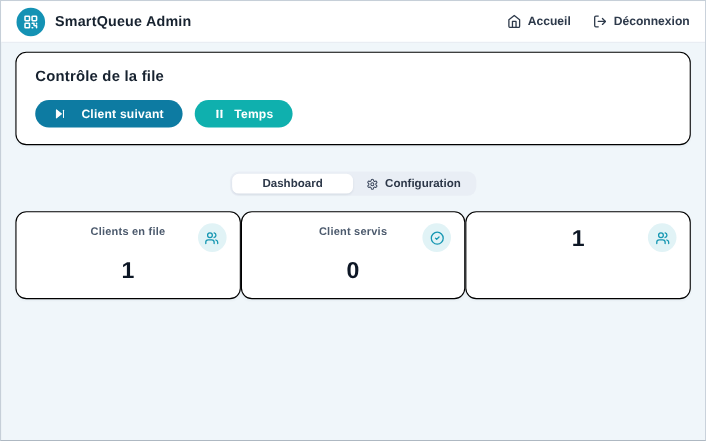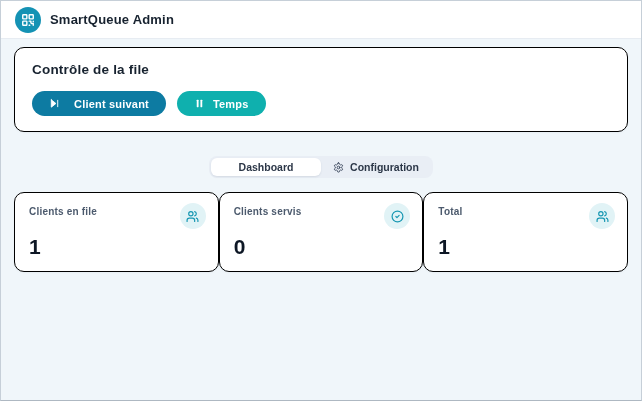--- a/index.html
+++ b/index.html
@@ -107,20 +107,21 @@
     background: #ffffff;
     box-shadow: 0 1px 2px rgba(30, 50, 80, 0.10);
   }
   .tab-icon { display: flex; color: #38445a; }
   .tab-icon svg { width: 11px; height: 11px; }
   
   .stats-grid {
     margin-top: 14px;
     display: grid;
     grid-template-columns: repeat(3, 1fr);
+    text-align: center;
   }
   .stat-card {
     position: relative;
     height: 80px;
     padding: 13px 14px 12px;
     display: flex;
     flex-direction: column;
     justify-content: space-between;
   }
   .stat-card.tall { height: 88px; }
@@ -160,20 +161,41 @@
           <rect x="14" y="3" width="7" height="7" rx="1"></rect>
           <rect x="3" y="14" width="7" height="7" rx="1"></rect>
           <path d="M14 14h3v3"></path>
             <path d="M21 14v1"></path>
             <path d="M14 21h1"></path>
             <path d="M18 18h3v3"></path>
         </svg>
       </span>
       <span class="brand-title">SmartQueue Admin</span>
     </div>
+    <nav class="nav">
+      <a class="nav-item">
+        <span class="nav-icon">
+          <svg viewBox="0 0 24 24" fill="none" stroke="currentColor" stroke-width="2.2" stroke-linecap="round" stroke-linejoin="round">
+            <path d="m3 9 9-7 9 7v11a2 2 0 0 1-2 2H5a2 2 0 0 1-2-2z"></path>
+            <path d="M9 22V12h6v10"></path>
+          </svg>
+        </span>
+        <span>Accueil</span>
+      </a>
+      <a class="nav-item">
+        <span class="nav-icon">
+          <svg viewBox="0 0 24 24" fill="none" stroke="currentColor" stroke-width="2.2" stroke-linecap="round" stroke-linejoin="round">
+            <path d="M9 21H5a2 2 0 0 1-2-2V5a2 2 0 0 1 2-2h4"></path>
+            <polyline points="16 17 21 12 16 7"></polyline>
+            <line x1="21" y1="12" x2="9" y2="12"></line>
+          </svg>
+        </span>
+        <span>Déconnexion</span>
+      </a>
+    </nav>
   </header>
 
   <main class="main">
 
     <section class="card control-card">
       <h2 class="control-title">Contrôle de la file</h2>
       <div class="btn-row">
         <button class="btn btn-primary">
           <span class="btn-icon">
             <svg viewBox="0 0 24 24" fill="currentColor" stroke="currentColor" stroke-width="2" stroke-linecap="round" stroke-linejoin="round">
@@ -221,32 +243,31 @@
             <path d="M16 21v-2a4 4 0 0 0-4-4H6a4 4 0 0 0-4 4v2"></path>
             <circle cx="9" cy="7" r="4"></circle>
             <path d="M22 21v-2a4 4 0 0 0-3-3.87"></path>
             <path d="M16 3.13a4 4 0 0 1 0 7.75"></path>
           </svg>
         </div>
         <div class="stat-value">1</div>
       </div>
 
       <div class="card stat-card">
-        <div class="stat-label">Clients servis</div>
+        <div class="stat-label">Client servis</div>
         <div class="stat-bubble">
           <svg viewBox="0 0 24 24" fill="none" stroke="currentColor" stroke-width="2.2" stroke-linecap="round" stroke-linejoin="round">
             <circle cx="12" cy="12" r="10"></circle>
             <path d="m9 12 2 2 4-4"></path>
           </svg>
         </div>
         <div class="stat-value">0</div>
       </div>
 
       <div class="card stat-card">
-        <div class="stat-label">Total</div>
         <div class="stat-bubble">
           <svg viewBox="0 0 24 24" fill="none" stroke="currentColor" stroke-width="2.2" stroke-linecap="round" stroke-linejoin="round">
             <path d="M16 21v-2a4 4 0 0 0-4-4H6a4 4 0 0 0-4 4v2"></path>
             <circle cx="9" cy="7" r="4"></circle>
             <path d="M22 21v-2a4 4 0 0 0-3-3.87"></path>
             <path d="M16 3.13a4 4 0 0 1 0 7.75"></path>
           </svg>
         </div>
         <div class="stat-value">1</div>
       </div>

